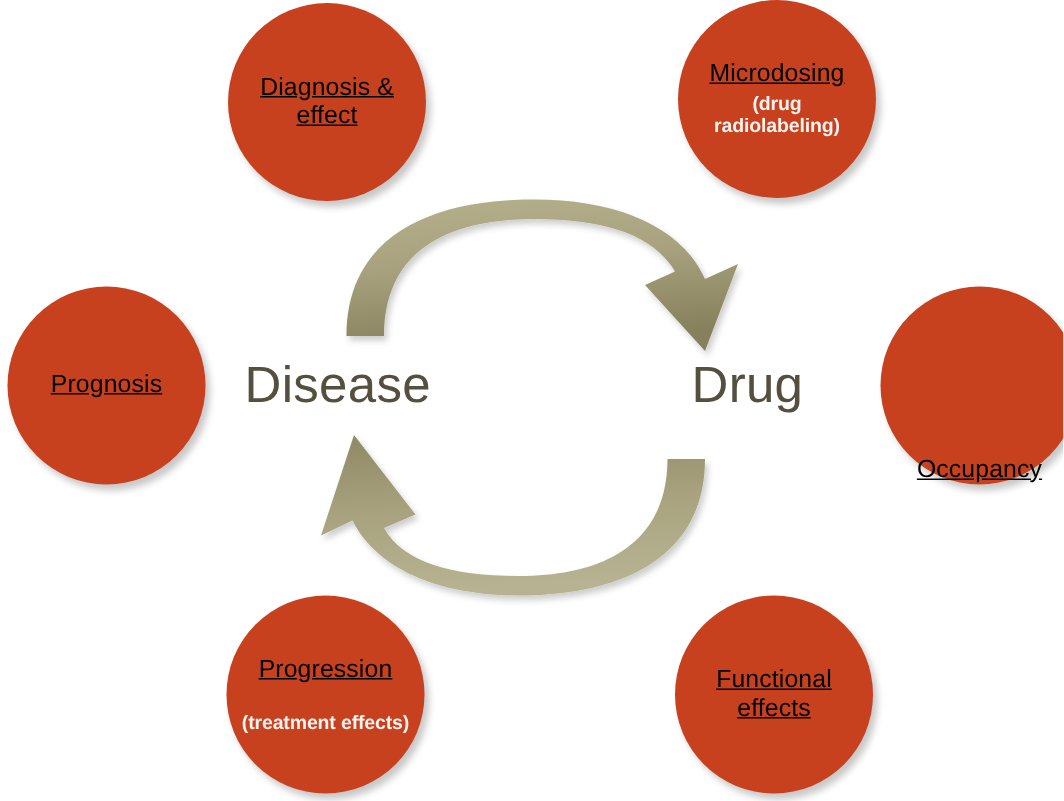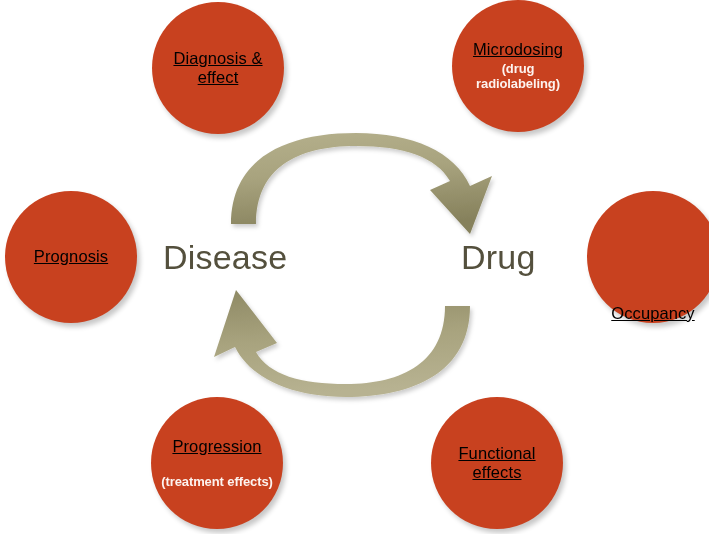--- a/index.html
+++ b/index.html
@@ -50,21 +50,21 @@
     letter-spacing: -0.1px;
   }
   .node-label-sub:empty { display: none; }
 
   
   #circle-diagnosis   { left: 152px; top: 2px;   }
   #circle-microdosing { left: 452px; top: 0;   }
   #circle-prognosis   { left: 5px;   top: 191px; }
   #circle-occupancy   { left: 587px; top: 191px; justify-content: flex-end; }
   #circle-progression { left: 151px; top: 397px; gap: 16px; }
-  #circle-functional  { left: 431px; top: 397px; }
+  #circle-functional  { left: 450px; top: 397px; }
 
   .center-term {
     position: absolute;
     color: #54503d;
     font-size: 34px;
     font-weight: 400;
     letter-spacing: 0.2px;
     white-space: nowrap;
   }
   #center-disease { left: 163px; top: 238px; }

